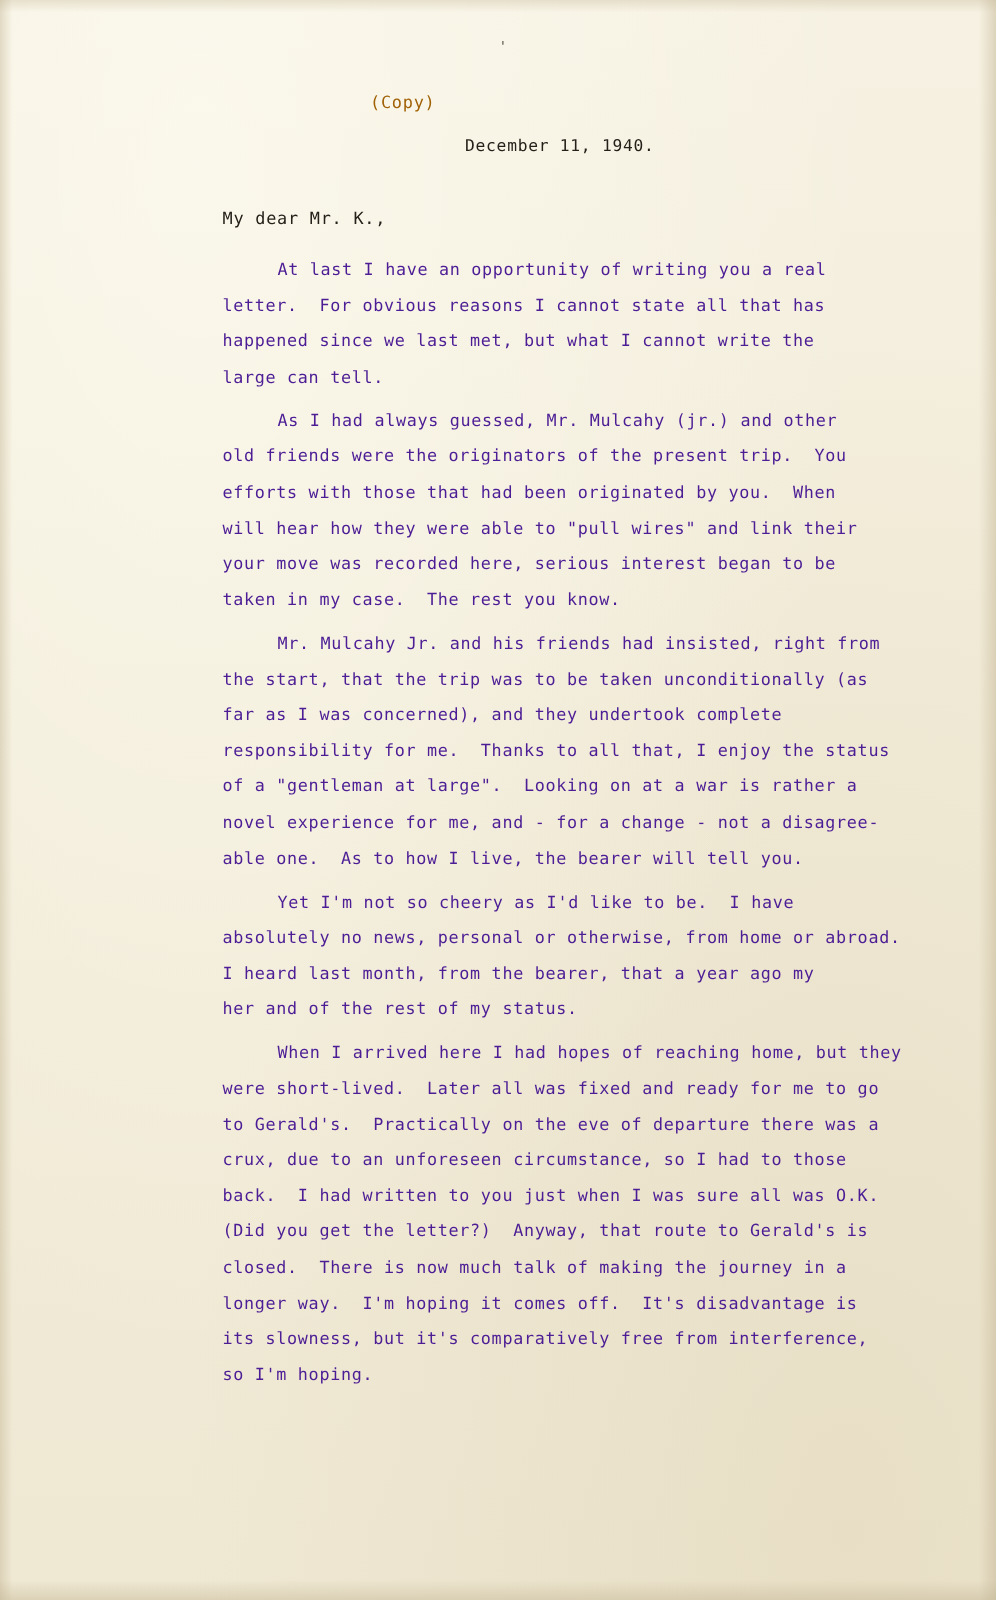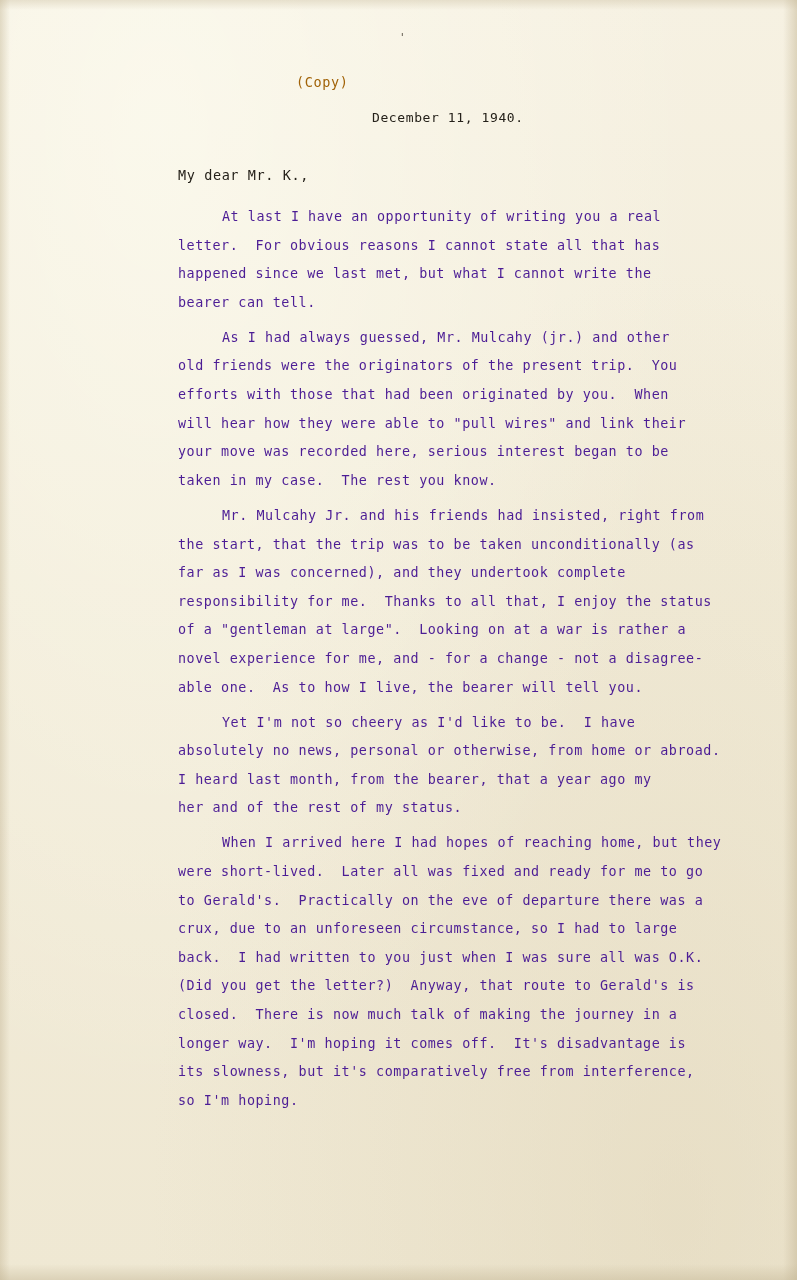--- a/index.html
+++ b/index.html
@@ -127,21 +127,21 @@
   <div class="copy-mark">(Copy)</div>
   <div class="date-line">December 11, 1940.</div>
   <div class="salutation">My dear Mr. K.,</div>
 
   <div class="body-block">
 
     <div class="para">
       <div class="line indent">At last I have an opportunity of writing you a real</div>
       <div class="line">letter.  For obvious reasons I cannot state all that has</div>
       <div class="line">happened since we last met, but what I cannot write the</div>
-      <div class="line">bearer can tell.</div>
+      <div class="line">large can tell.</div>
     </div>
 
     <div class="para">
       <div class="line indent">As I had always guessed, Mr. Mulcahy (jr.) and other</div>
       <div class="line">old friends were the originators of the present trip.  You</div>
       <div class="line">efforts with those that had been originated by you.  When</div>
       <div class="line">will hear how they were able to "pull wires" and link their</div>
       <div class="line">your move was recorded here, serious interest began to be</div>
       <div class="line">taken in my case.  The rest you know.</div>
     </div>
@@ -160,21 +160,21 @@
       <div class="line indent">Yet I'm not so cheery as I'd like to be.  I have</div>
       <div class="line">absolutely no news, personal or otherwise, from home or abroad.</div>
       <div class="line">I heard last month, from the bearer, that a year ago my</div>
       <div class="line">her and of the rest of my status.</div>
     </div>
 
     <div class="para">
       <div class="line indent">When I arrived here I had hopes of reaching home, but they</div>
       <div class="line">were short-lived.  Later all was fixed and ready for me to go</div>
       <div class="line">to Gerald's.  Practically on the eve of departure there was a</div>
-      <div class="line">crux, due to an unforeseen circumstance, so I had to large</div>
+      <div class="line">crux, due to an unforeseen circumstance, so I had to those</div>
       <div class="line">back.  I had written to you just when I was sure all was O.K.</div>
       <div class="line">(Did you get the letter?)  Anyway, that route to Gerald's is</div>
       <div class="line">closed.  There is now much talk of making the journey in a</div>
       <div class="line">longer way.  I'm hoping it comes off.  It's disadvantage is</div>
       <div class="line">its slowness, but it's comparatively free from interference,</div>
       <div class="line">so I'm hoping.</div>
     </div>
 
   </div>
 </div>

